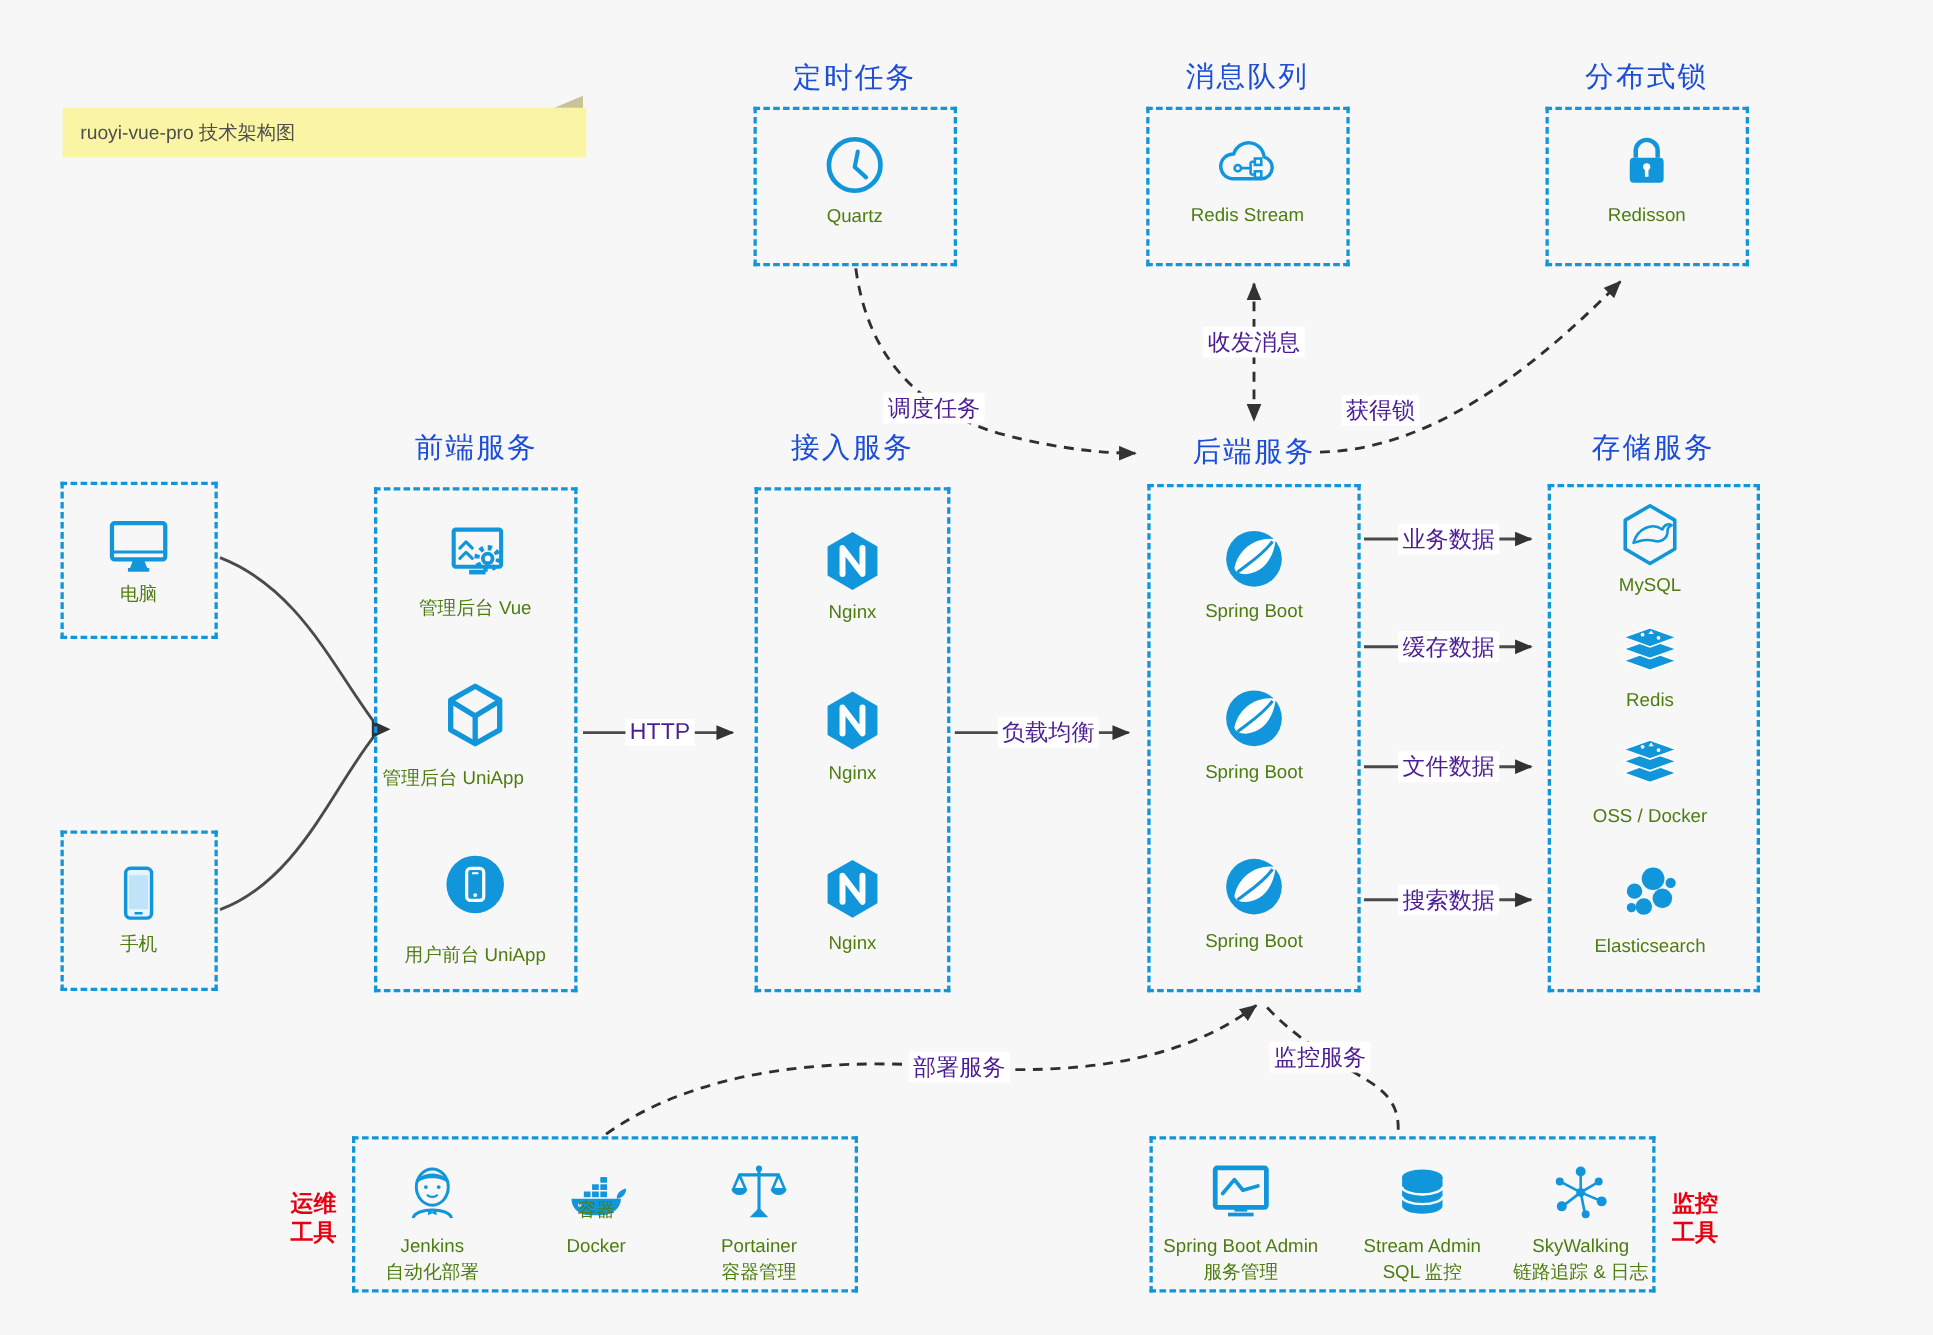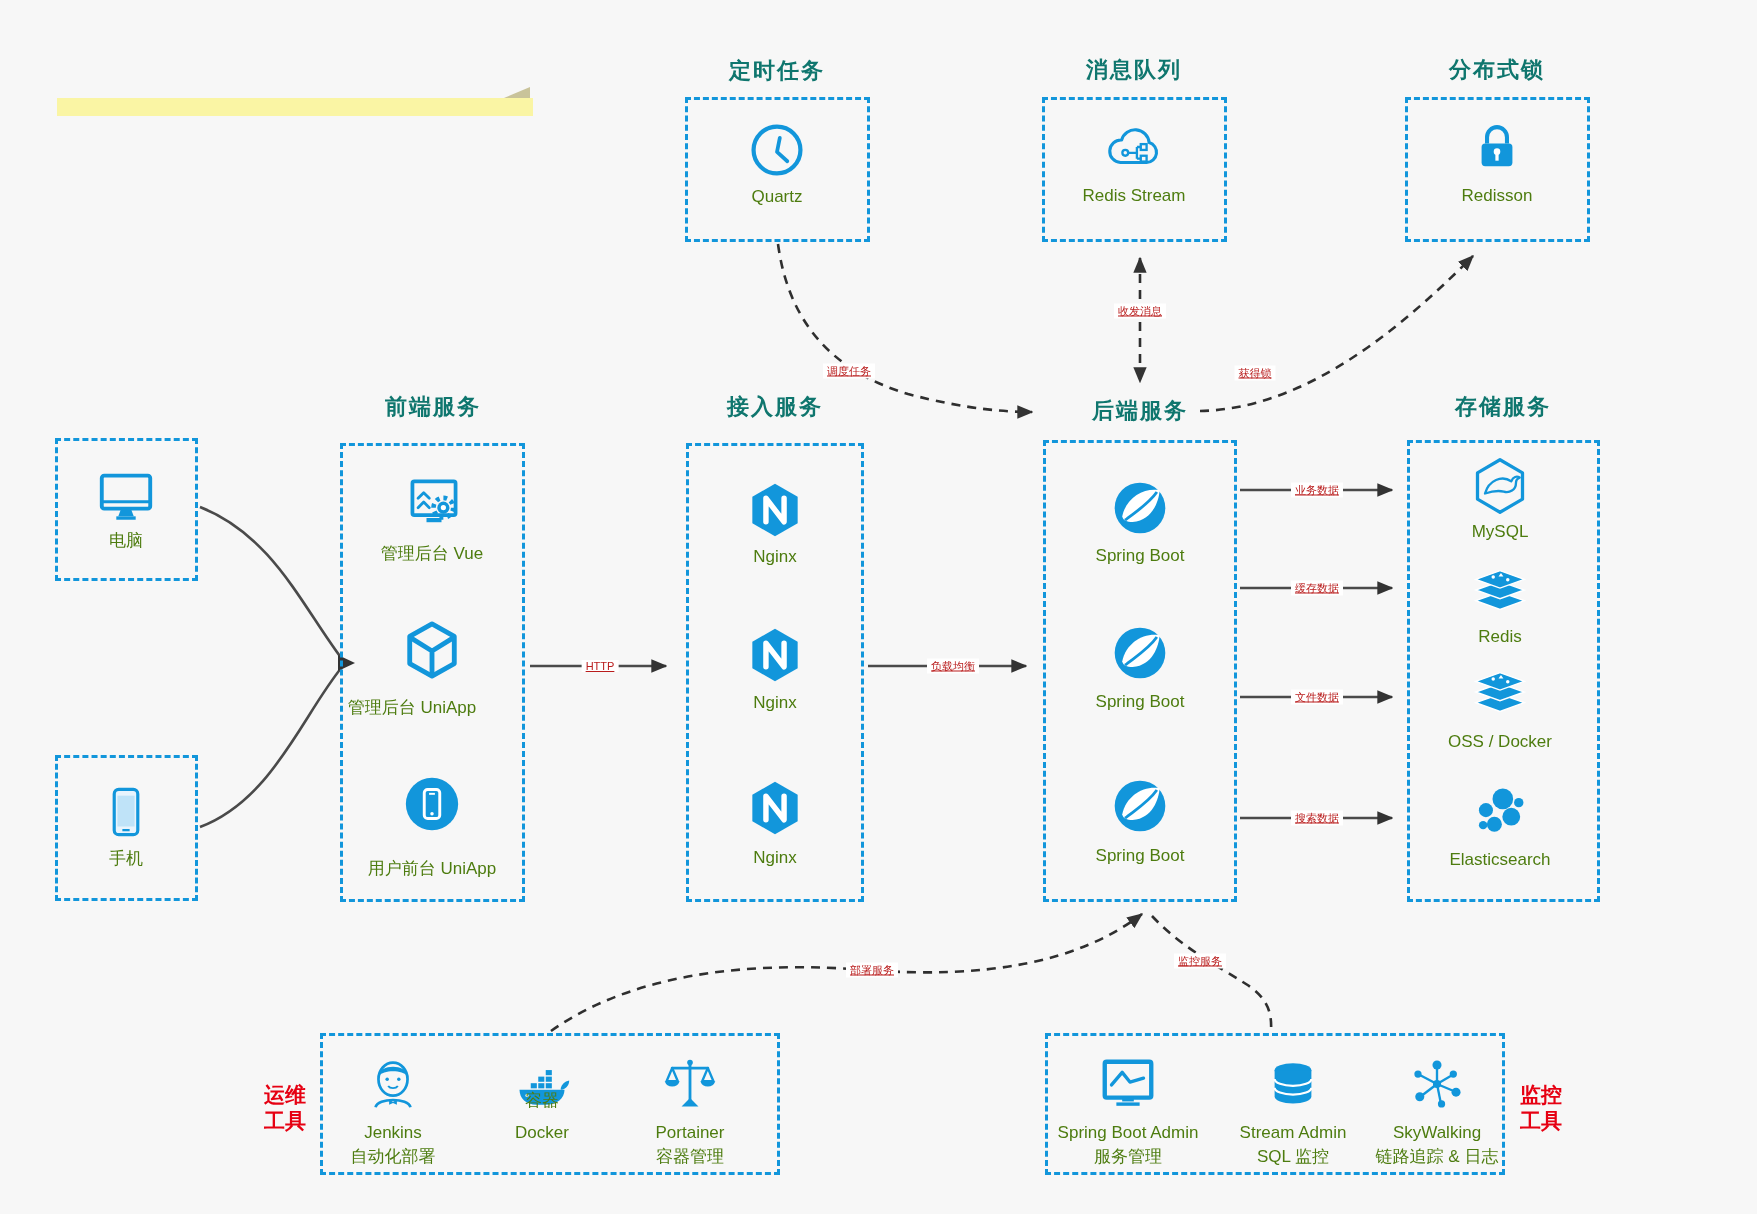--- a/index.html
+++ b/index.html
@@ -1,26 +1,26 @@
 <!DOCTYPE html>
 <html><head>
 <meta charset="utf-8">
 <style>
   html,body{margin:0;padding:0;background:#f7f7f7;}
   .stage{position:relative;width:1757px;height:1214px;background:#f7f7f7;overflow:hidden;
          font-family:"Liberation Sans", sans-serif;color:#3c3c3c;}
   .box{position:absolute;border:3px dashed #1296db;box-sizing:border-box;}
-  .gtitle{position:absolute;transform:translate(-50%,-50%);font-size:22px;font-weight:bold;
-          color:#0f766e;white-space:nowrap;letter-spacing:2px;}
+  .gtitle{position:absolute;transform:translate(-50%,-50%);font-size:26px;font-weight:normal;
+          color:#1d4ed8;white-space:nowrap;letter-spacing:2px;}
   .sidetitle{position:absolute;font-size:21px;font-weight:bold;color:#e60012;line-height:1.25;
              text-align:center;width:70px;}
   .lbl{position:absolute;transform:translate(-50%,-50%);font-size:17px;color:#4d7c0f;white-space:nowrap;}
   .lbl.sm{font-size:17px;}
-  .elabel{position:absolute;transform:translate(-50%,-50%);font-size:11px;color:#b91c1c;
-          background:#fff;padding:0 4px;white-space:nowrap;text-decoration:underline;}
+  .elabel{position:absolute;transform:translate(-50%,-50%);font-size:21px;color:#4c1d95;
+          background:#fff;padding:0 4px;white-space:nowrap;}
   .ic{position:absolute;transform:translate(-50%,-50%);}
   .connectors{position:absolute;left:0;top:0;}
   .solid{fill:none;stroke:#4a4a4a;stroke-width:2.6;}
   .dash{fill:none;stroke:#2f2f2f;stroke-width:2.6;stroke-dasharray:9 7;}
   .note{position:absolute;left:57px;top:98px;width:444px;background:#faf5a4;color:#4e4e4e;
         font-size:17.5px;line-height:1.55;padding:9px 16px;}
   .note .fold{position:absolute;top:-11px;right:3px;width:0;height:0;
         border-left:26px solid transparent;border-bottom:11px solid #c9c39a;}
 </style>
 </head>
@@ -198,20 +198,21 @@
     <line class="solid" x1="1240" y1="818" x2="1392" y2="818" marker-end="url(#mh)"></line>
     <path class="dash" d="M778 244 C788 318 828 370 908 394 C965 409 1005 412 1032 412" marker-end="url(#mh)"></path>
     <line class="dash" x1="1140" y1="258" x2="1140" y2="382" marker-start="url(#mhs)" marker-end="url(#mh)"></line>
     <path class="dash" d="M1200 411 C1295 409 1385 345 1473 256" marker-end="url(#mh)"></path>
     <path class="dash" d="M551 1031 C640 968 765 962 866 970 C985 979 1078 963 1142 914" marker-end="url(#mh)"></path>
     <path class="dash" d="M1152 916 C1182 948 1218 966 1246 984 C1268 998 1272 1013 1271 1031"></path>
   </svg>
 
   <div class="note">
     <div class="fold"></div>
+    <div>ruoyi-vue-pro 技术架构图</div>
   </div>
 
   <div class="gtitle" style="left:777px;top:71px">定时任务</div>
   <div class="gtitle" style="left:1134px;top:70px">消息队列</div>
   <div class="gtitle" style="left:1497px;top:70px">分布式锁</div>
   <div class="gtitle" style="left:433px;top:407px">前端服务</div>
   <div class="gtitle" style="left:775px;top:407px">接入服务</div>
   <div class="gtitle" style="left:1140px;top:411px">后端服务</div>
   <div class="gtitle" style="left:1503px;top:407px">存储服务</div>
 

